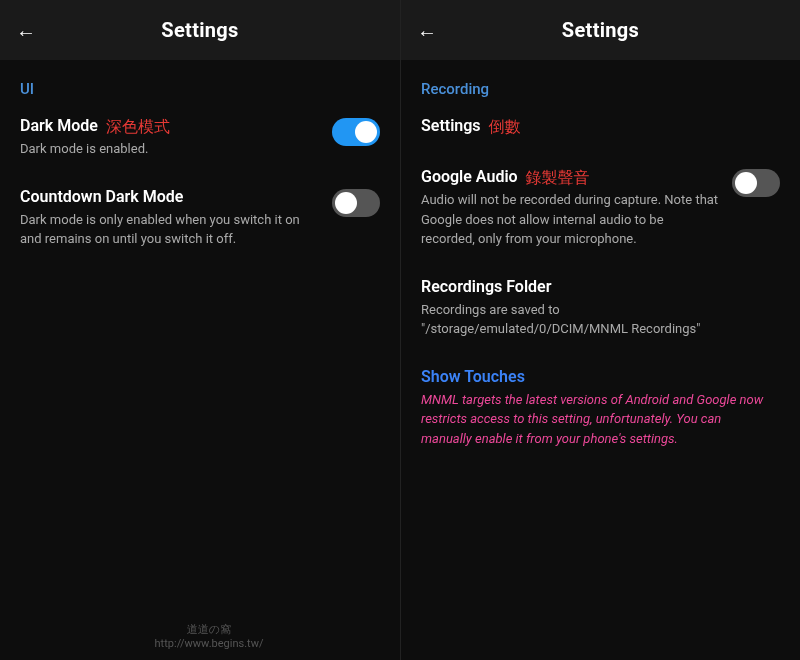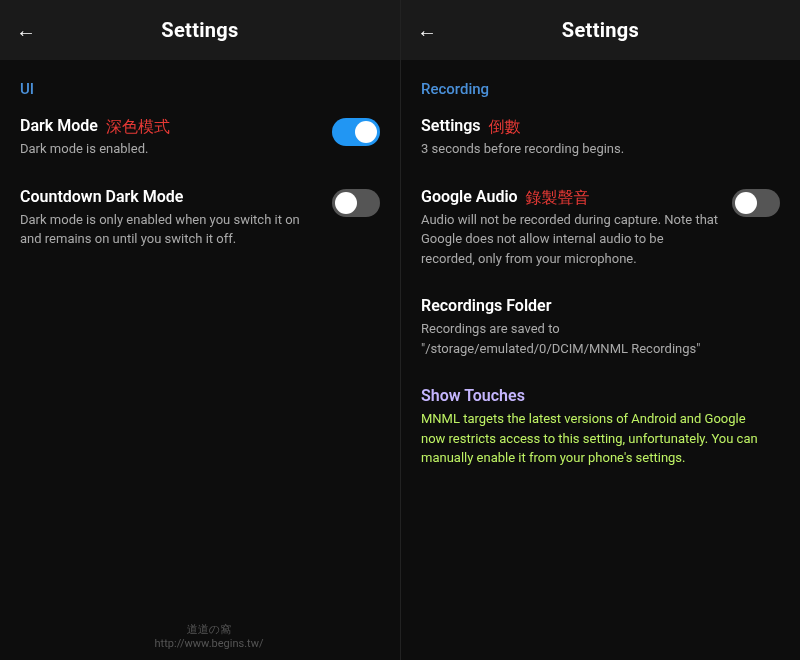--- a/index.html
+++ b/index.html
@@ -141,25 +141,26 @@
 
     .toggle input:checked + .toggle-slider {
       background: #2196F3;
     }
 
     .toggle input:checked + .toggle-slider:before {
       transform: translateX(20px);
     }
 
     .setting-item-disabled .setting-title {
-      color: #c4b5fd;
+      color: #3b82f6;
     }
 
     .setting-item-disabled .setting-desc {
-      color: #bef264;
+      color: #ec4899;
+      font-style: italic;
     }
 
     .watermark {
       position: absolute;
       bottom: 10px;
       left: 50%;
       transform: translateX(-50%);
       color: #555;
       font-size: 11px;
       text-align: center;
@@ -227,21 +228,20 @@
   <div class="content">
     <div class="section-title">Recording</div>
 
     <div class="setting-item">
       <div class="setting-row">
         <div class="setting-label-group">
           <div class="setting-label">
             <span class="setting-title">Settings</span>
             <span class="setting-title-cn">倒數</span>
           </div>
-          <div class="setting-desc">3 seconds before recording begins.</div>
         </div>
       </div>
     </div>
 
     <div class="setting-item">
       <div class="setting-row">
         <div class="setting-label-group">
           <div class="setting-label">
             <span class="setting-title">Google Audio</span>
             <span class="setting-title-cn">錄製聲音</span>

